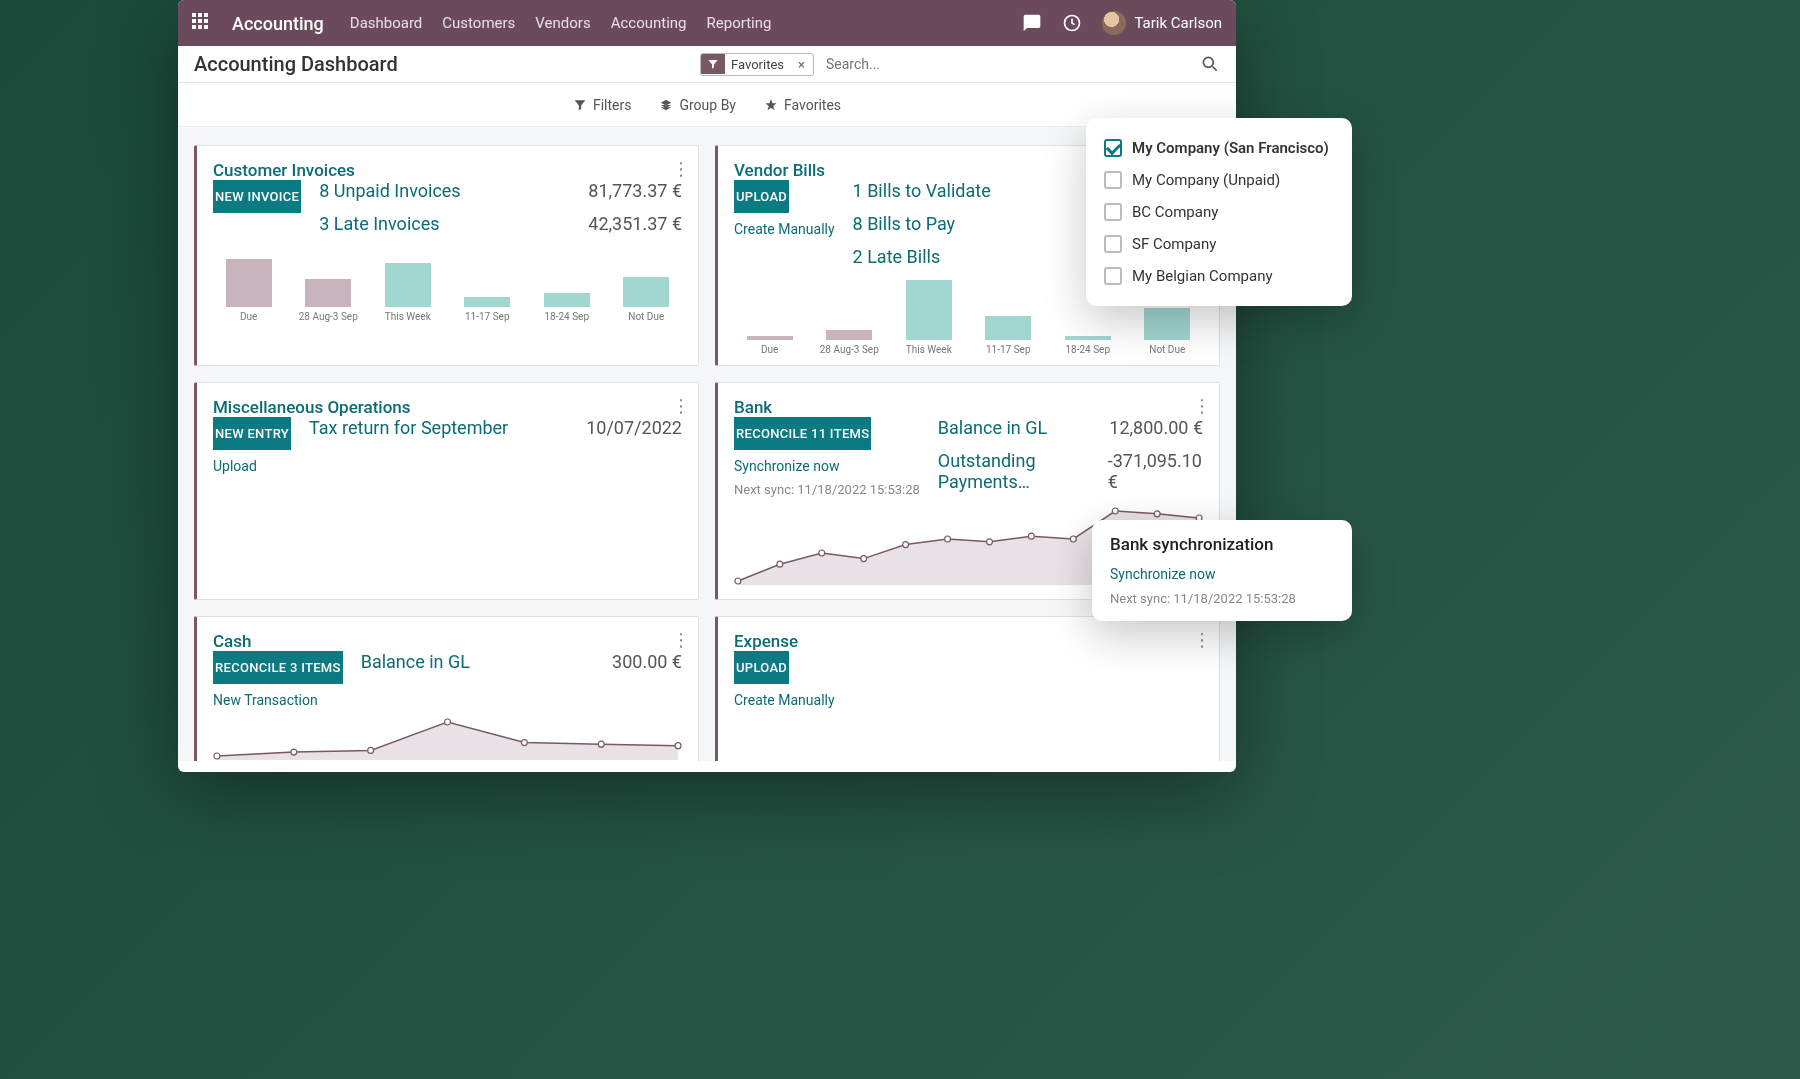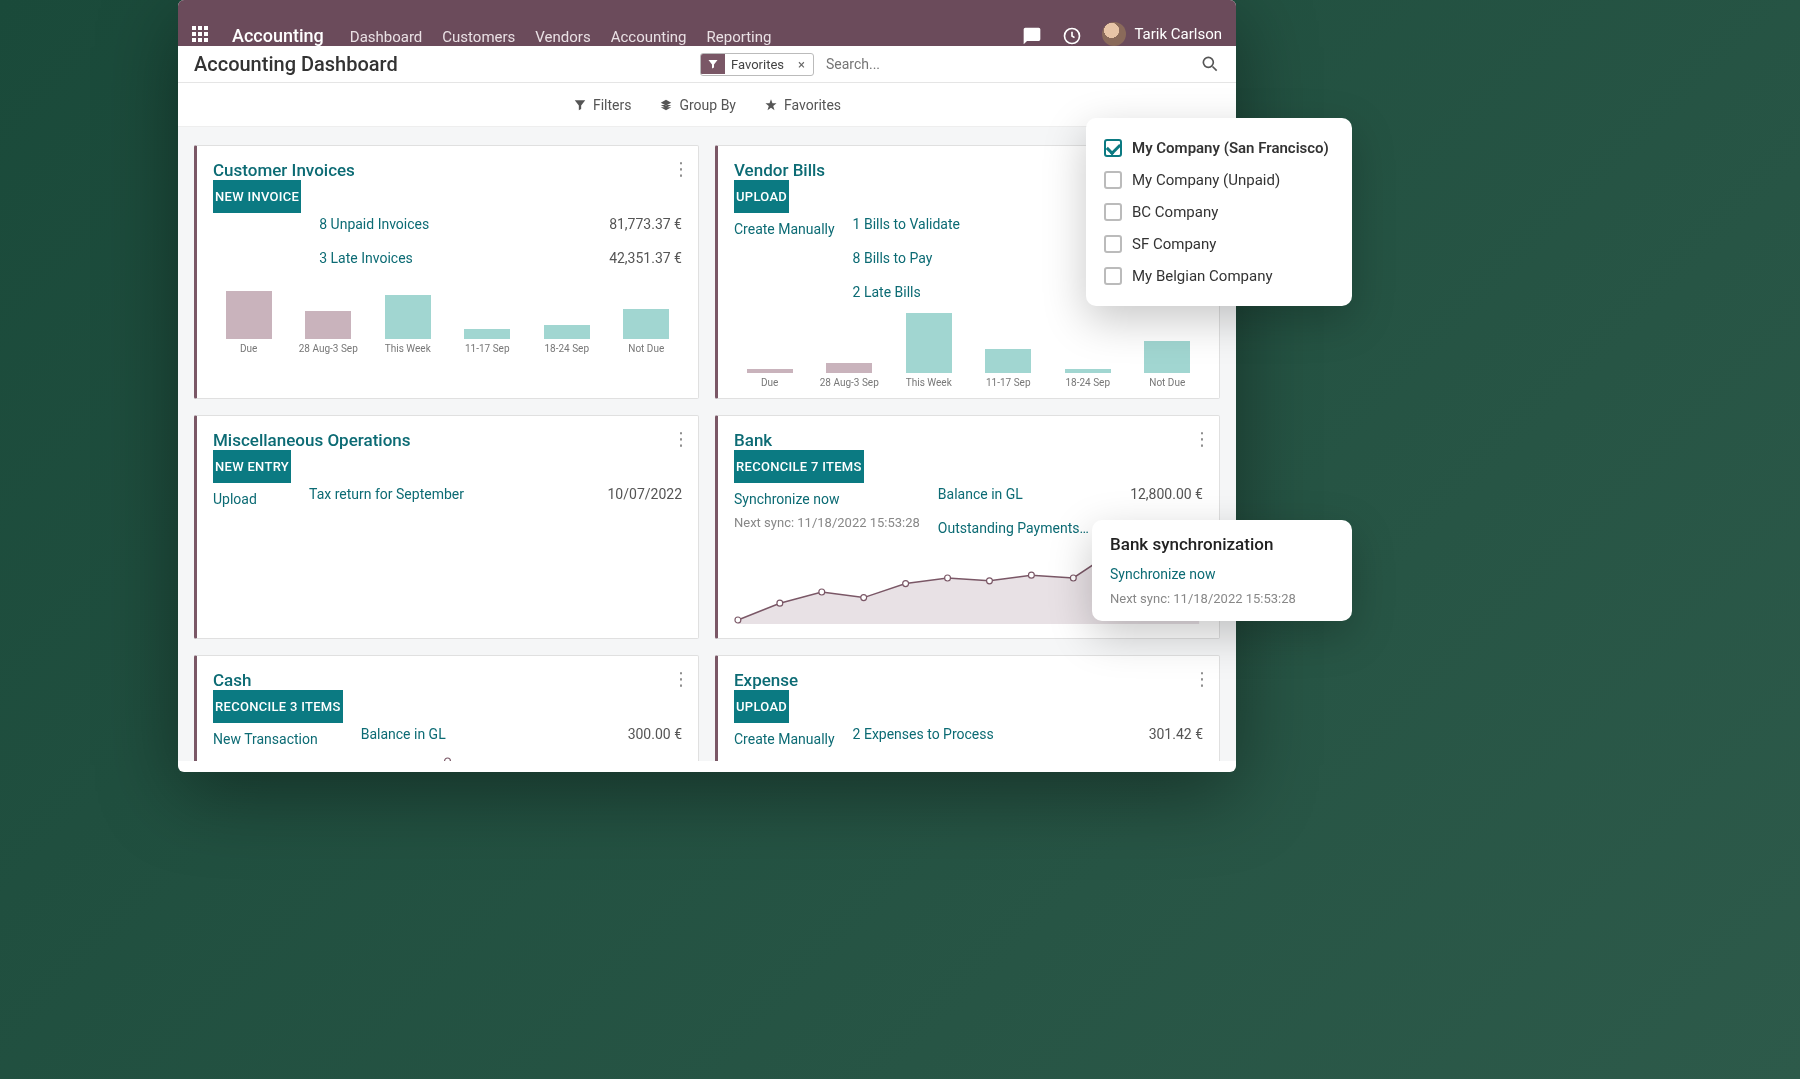--- a/index.html
+++ b/index.html
@@ -1,18 +1,18 @@
 <!DOCTYPE html>
 <html><head>
 <meta charset="utf-8">
 <style>
 * { box-sizing: border-box; margin: 0; padding: 0; font-family: -apple-system, BlinkMacSystemFont, "Segoe UI", Roboto, sans-serif; }
 body { background: linear-gradient(135deg,#1a4a3a 0%,#2d5a4a 100%); width:1800px; height:1079px; position:relative; overflow:hidden; }
 .app-window { position:absolute; left:178px; top:0; width:1058px; height:772px; background:#fff; border-radius:6px; box-shadow:0 20px 80px rgba(0,0,0,.4); overflow:hidden; }
-.topbar { height:46px; background:#6b4b5b; display:flex; align-items:flex-end; padding:0 14px; color:#fff; font-size:15px; gap:20px; }
+.topbar { height:46px; background:#6b4b5b; display:flex; align-items:center; padding:0 14px; color:#fff; font-size:15px; gap:20px; }
 .apps-icon { width:20px; height:20px; display:inline-grid; grid-template-columns:repeat(3,4px); grid-auto-rows:4px; gap:2px; cursor:pointer; }
 .apps-icon i { background:#fff; }
 .app-title { font-size:18px; font-weight:500; margin-right:6px; }
 .nav-item { color:#e9e0e4; cursor:pointer; }
 .topbar .spacer { flex:1; }
 .top-icon { width:20px; height:20px; fill:#fff; cursor:pointer; }
 .user { display:flex; align-items:center; gap:8px; cursor:pointer; }
 .avatar { width:24px; height:24px; border-radius:50%; background:radial-gradient(circle at 40% 35%,#e7c4a6 35%,#8a6a5a 36%); }
 .subheader { height:37px; display:flex; align-items:center; padding:0 16px; border-bottom:1px solid #e5e5e5; }
 .page-title { font-size:20px; font-weight:500; color:#333; }
@@ -31,21 +31,21 @@
 .card { background:#fff; border:1px solid #e0e0e0; border-left:3px solid #7a5766; border-radius:2px; padding:14px 16px 10px; position:relative; min-height:200px; }
 .card.tall { min-height:210px; }
 .card.short { min-height:160px; }
 .card-title { color:#0c6b74; font-size:17px; font-weight:500; margin-bottom:12px; cursor:pointer; }
 .kebab { position:absolute; top:12px; right:10px; width:16px; height:20px; cursor:pointer; }
 .kebab::before { content:"⋮"; color:#888; font-size:18px; }
 .btn { background:#0b7a82; color:#fff; border:none; padding:9px 2px; font-size:13px; font-weight:500; cursor:pointer; letter-spacing:.3px; }
 .card-row { display:flex; gap:18px; }
 .card-left { display:flex; flex-direction:column; gap:8px; align-items:flex-start; }
 .link { color:#0c6b74; font-size:14px; cursor:pointer; }
-.info-col { flex:1; display:flex; flex-direction:column; gap:18px; font-size:14px;margin-top:36px; }
+.info-col { flex:1; display:flex; flex-direction:column; gap:12px; font-size:18px; }
 .info-line { display:flex; justify-content:space-between; }
 .info-line .lbl { color:#0c6b74; cursor:pointer; }
 .info-line .val { color:#555; }
 .muted { color:#888; font-size:13px; }
 .bars { display:flex; align-items:flex-end; gap:8px; height:70px; margin-top:18px; }
 .bargroup { flex:1; display:flex; flex-direction:column; align-items:center; gap:4px; }
 .bar { width:46px; background:#a1d6d1; }
 .barlabel { font-size:10px; color:#777; text-align:center; }
 .sparkline { margin-top:10px; width:100%; height:78px; }
 
@@ -249,21 +249,21 @@
               </div>
           </div>
         </div>
       </div>
 
       <div class="card">
         <span class="card-title">Bank</span>
         <span class="kebab"></span>
         <div class="card-row">
           <div class="card-left">
-            <button class="btn">RECONCILE 7 ITEMS</button>
+            <button class="btn">RECONCILE 11 ITEMS</button>
             <span class="link">Synchronize now</span>
             <span class="muted">Next sync: 11/18/2022 15:53:28</span>
           </div>
           <div class="info-col">
             <div class="info-line">
                 <span class="lbl">Balance in GL</span>
                 <span class="val">12,800.00 €</span>
               </div>
             <div class="info-line">
                 <span class="lbl">Outstanding Payments…</span>
@@ -318,26 +318,20 @@
       </div>
 
       <div class="card short">
         <span class="card-title">Expense</span>
         <span class="kebab"></span>
         <div class="card-row">
           <div class="card-left">
             <button class="btn">UPLOAD</button>
             <span class="link">Create Manually</span>
           </div>
-          <div class="info-col">
-            <div class="info-line">
-                <span class="lbl">2 Expenses to Process</span>
-                <span class="val">301.42 €</span>
-              </div>
-          </div>
         </div>
       </div>
 
     </div>
   </div>
 </div>
 
 <div class="popover company-pop" id="company-pop">
     <div class="row">
       <span class="checkbox checked"></span>

